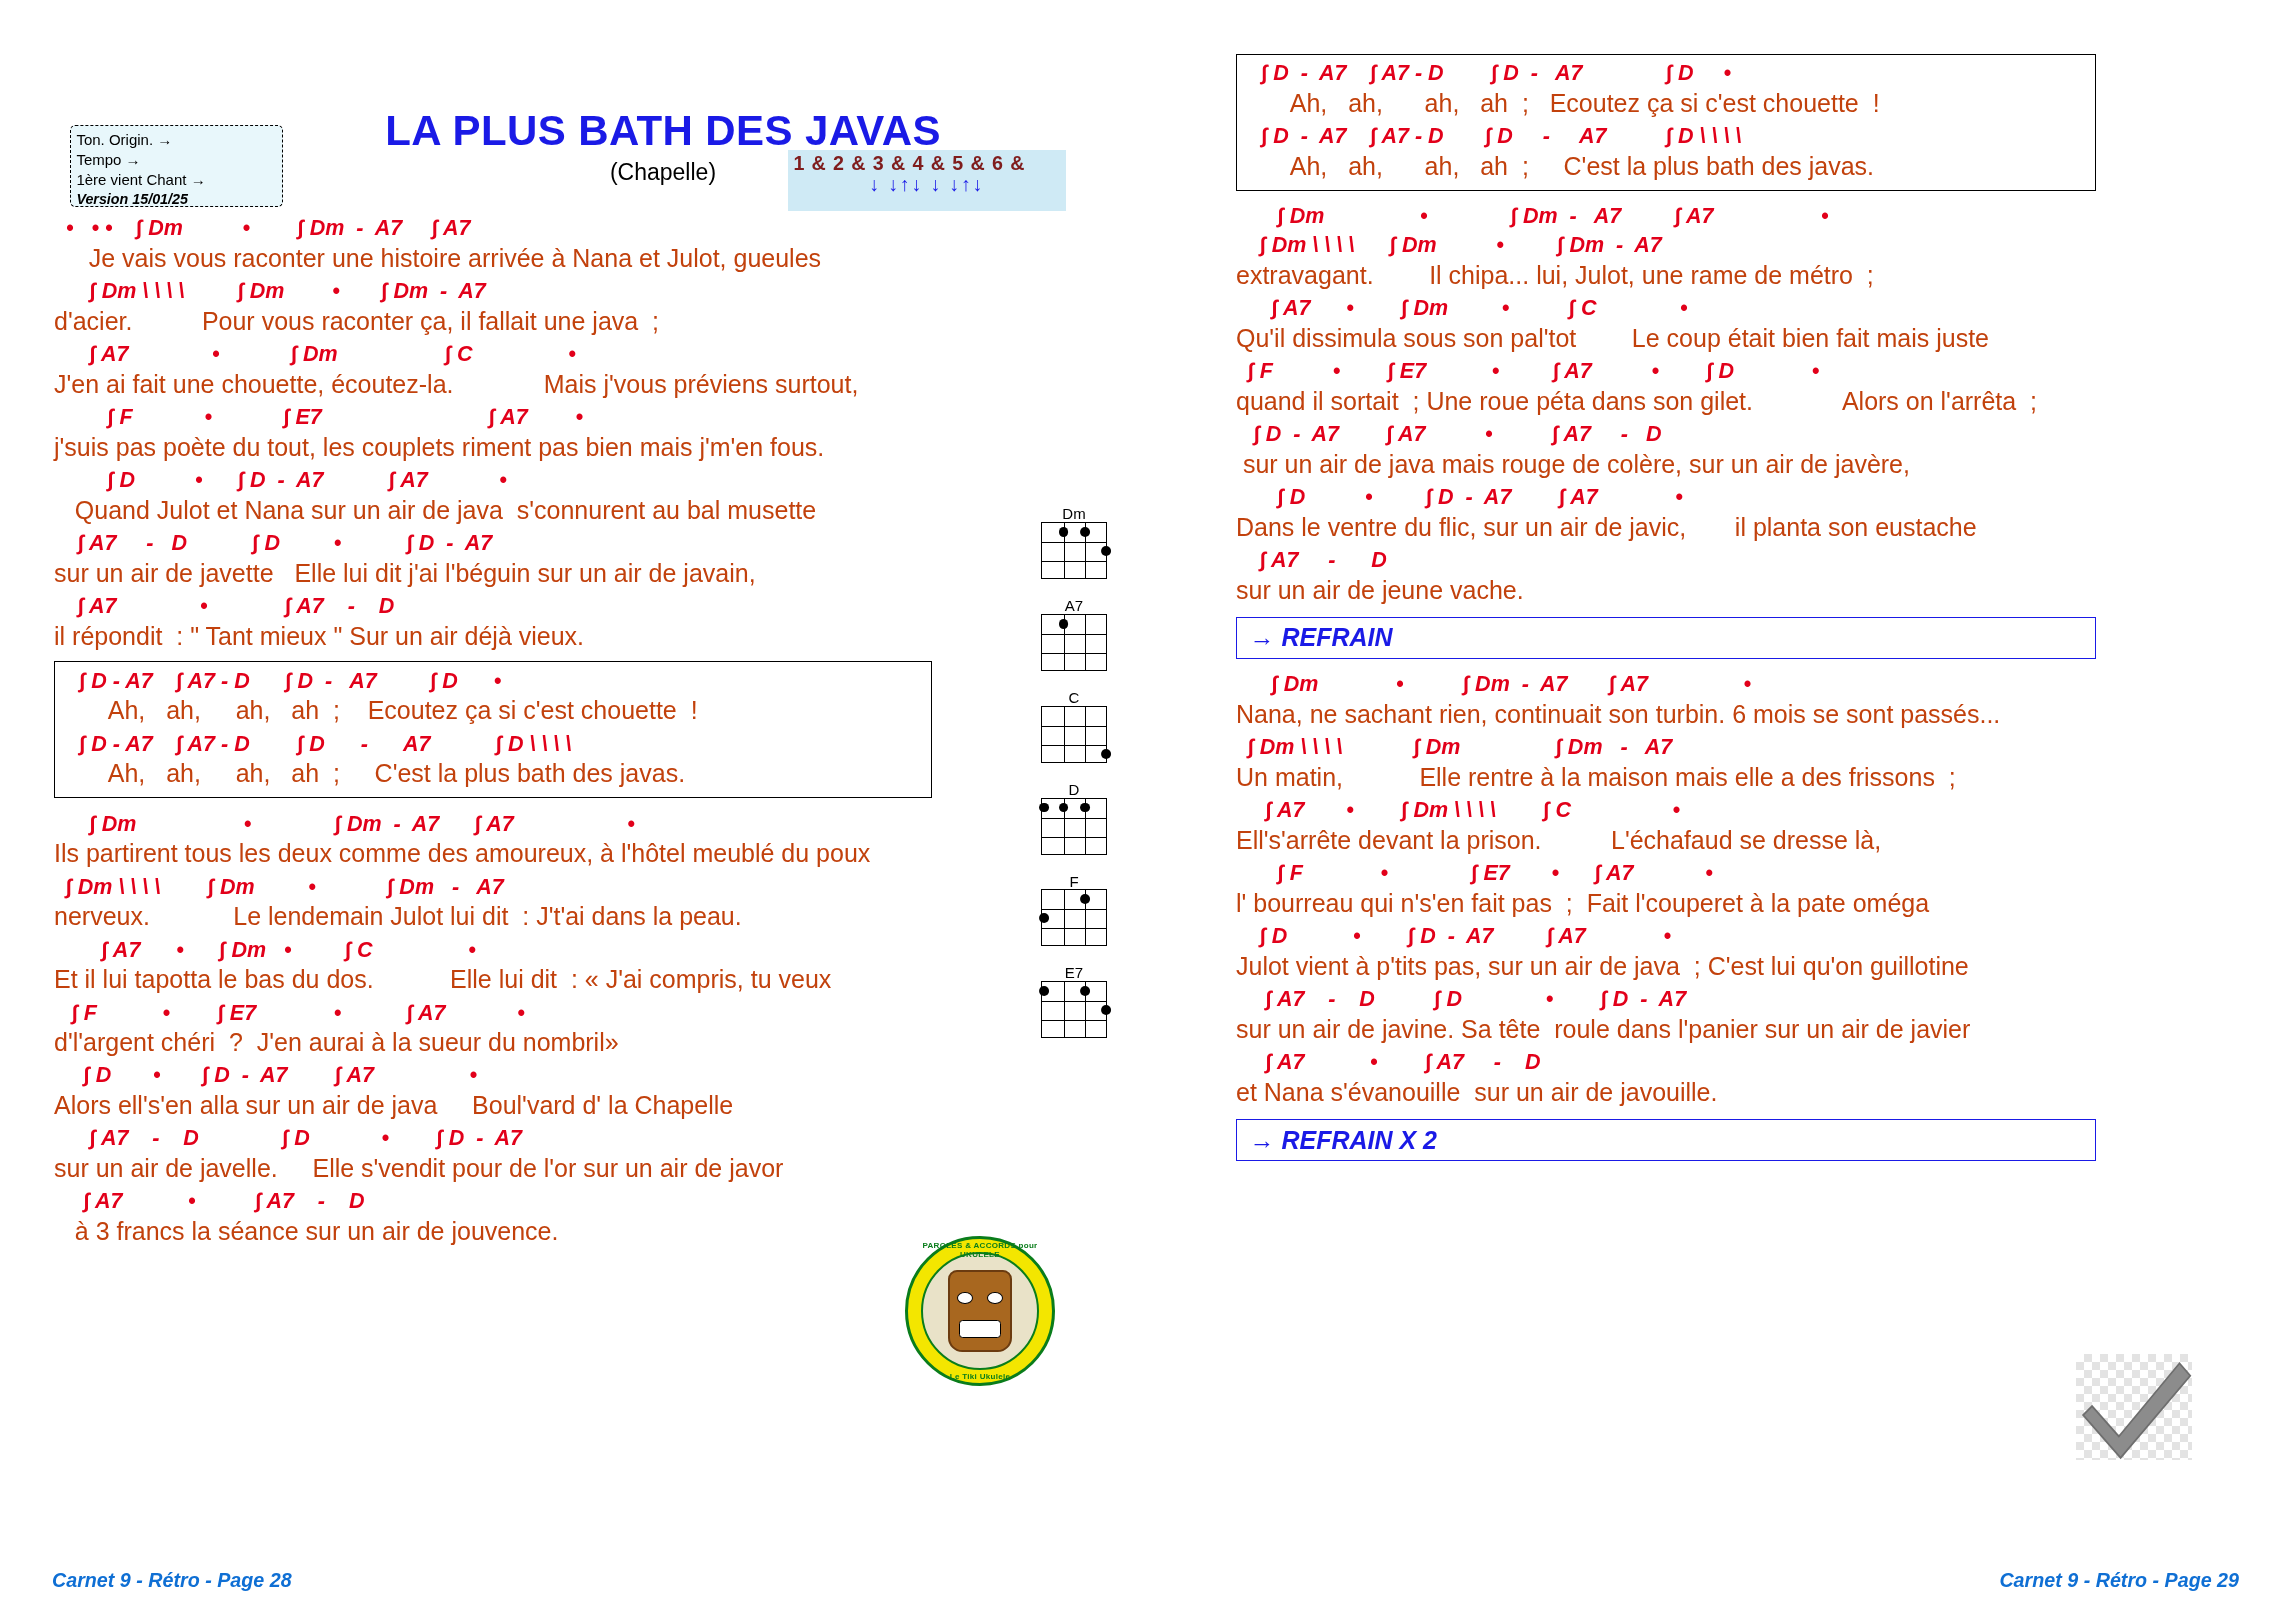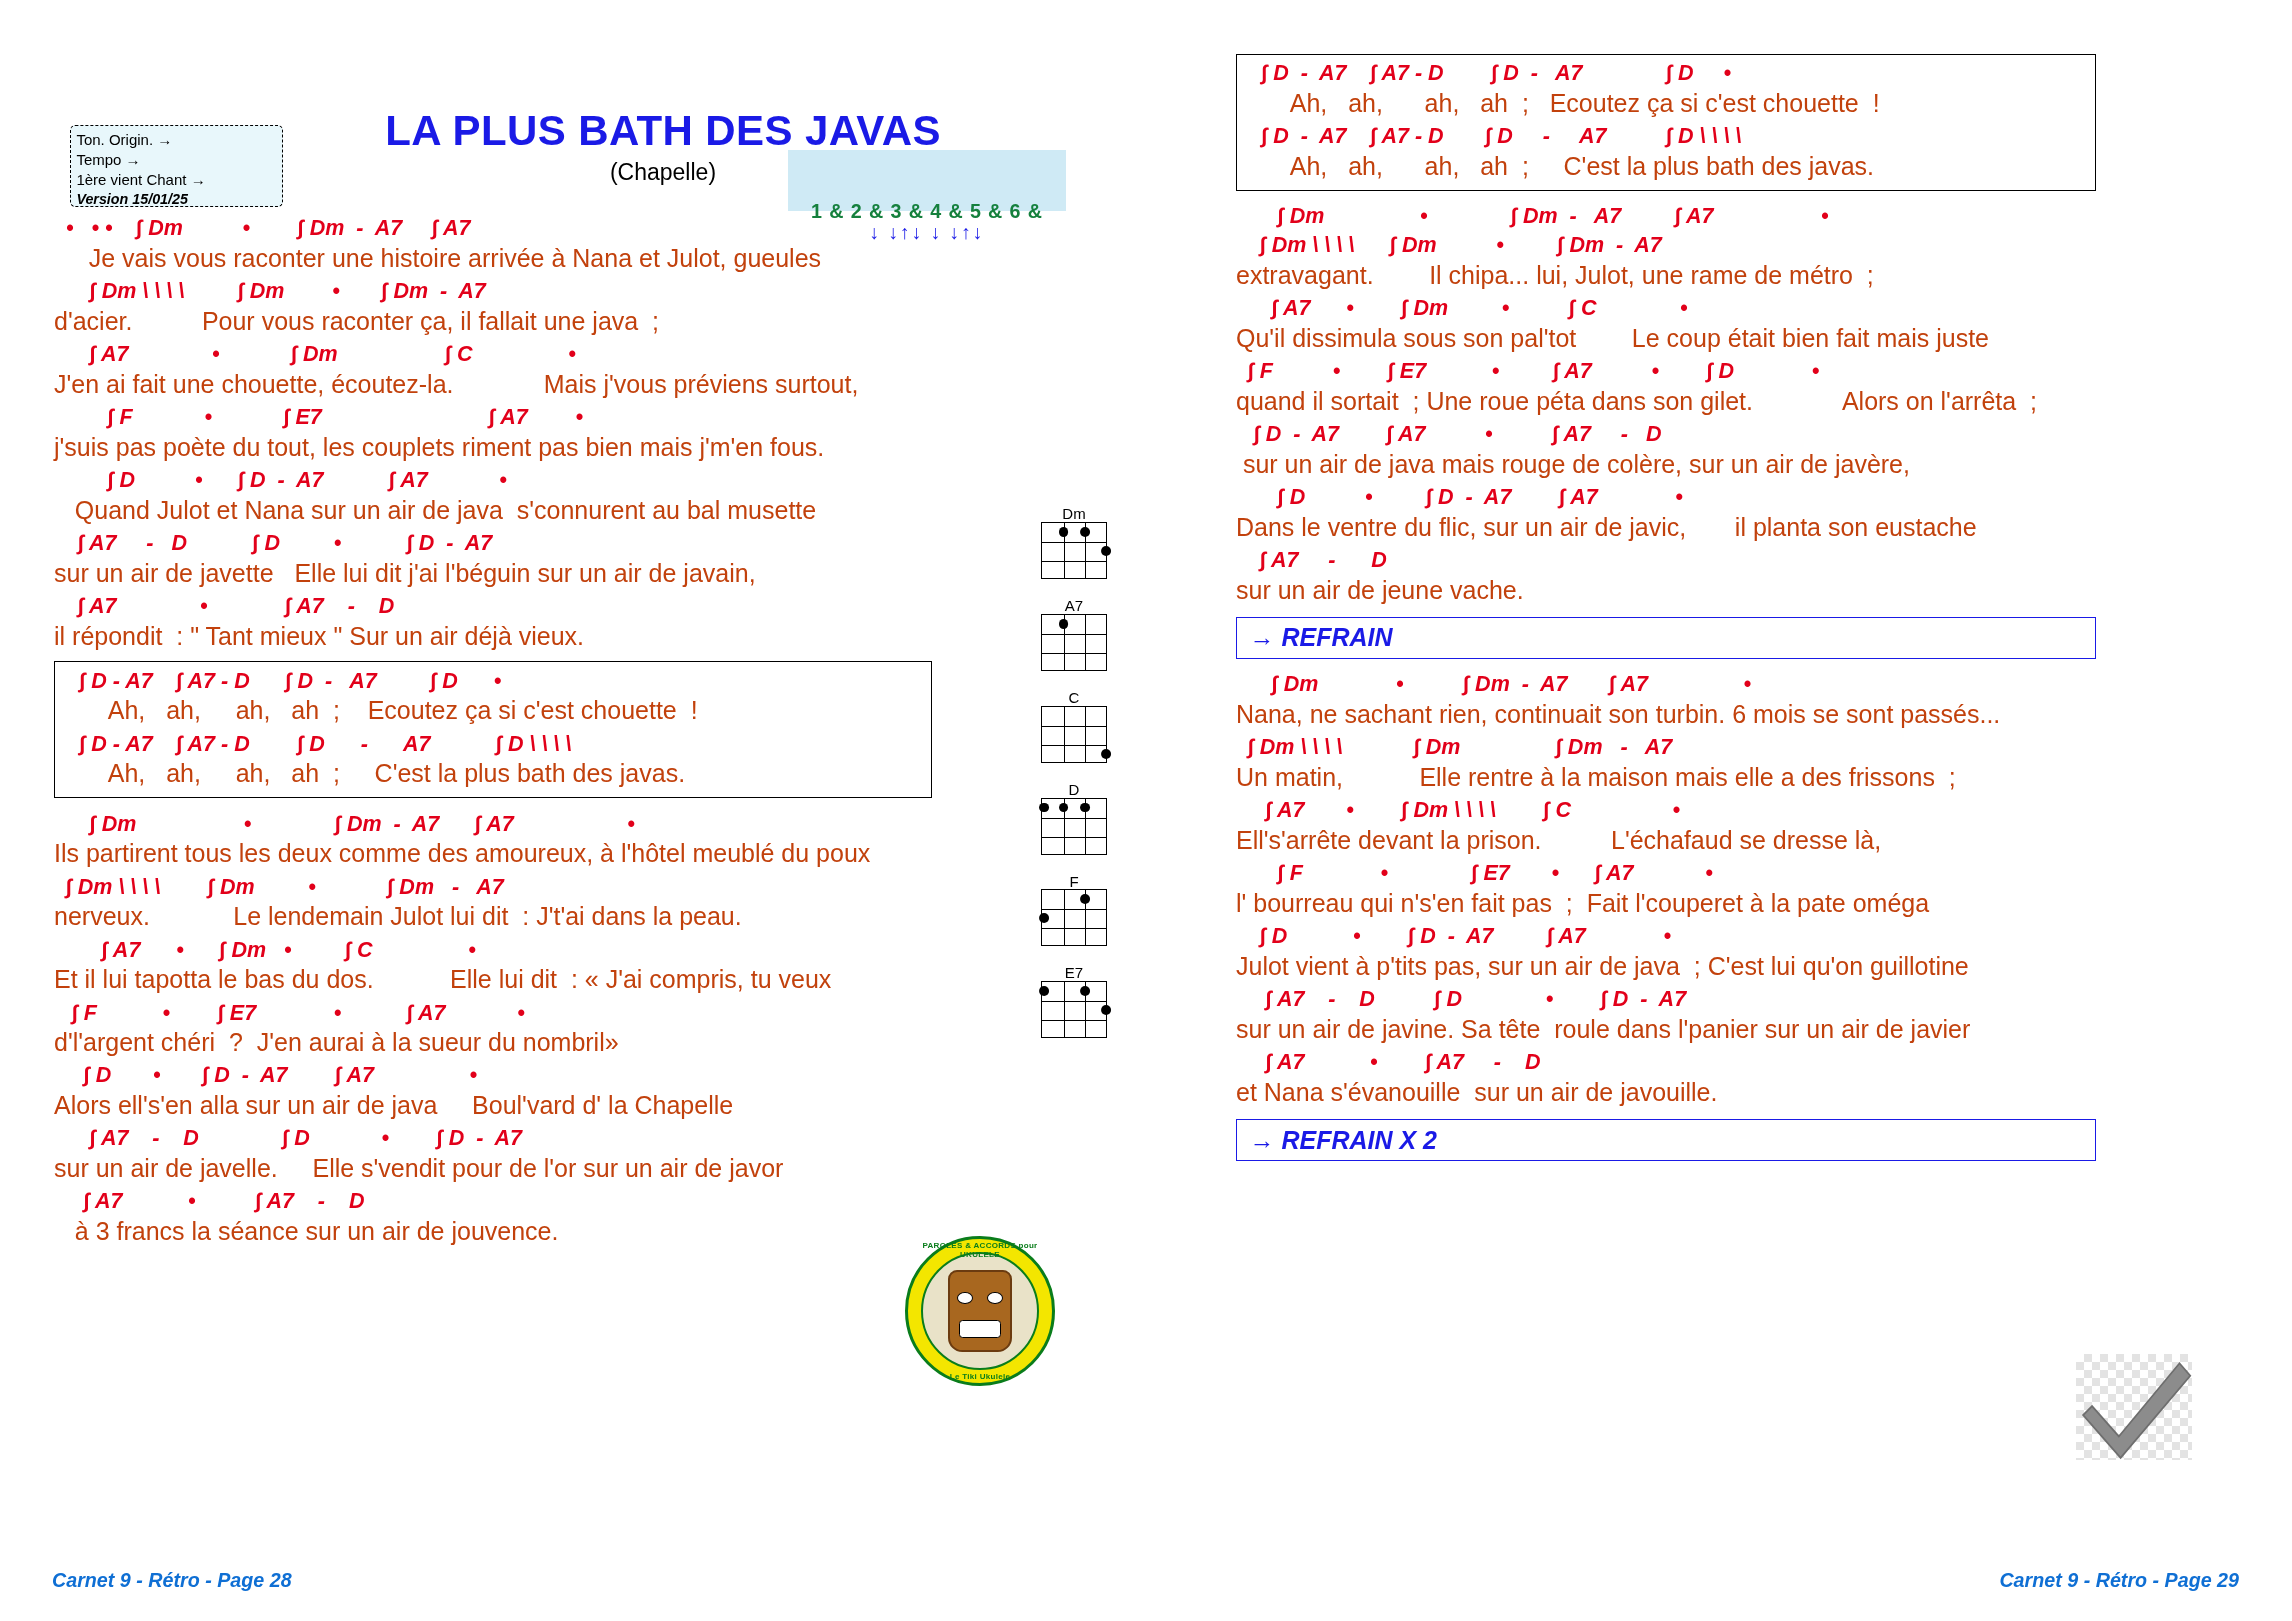--- a/index.html
+++ b/index.html
@@ -78,25 +78,23 @@
     top: 150px;
     width: 278px;
     height: 61px;
     background: #cfeaf5;
     box-sizing: border-box;
     padding: 1.8px 5.4px 0 5.4px;
   }
   .rhythm-nums {
     font-size: 19.7px;
     font-weight: bold;
-    color: #15803d;
-    text-align: center;
+    color: #7f1d1d;
     letter-spacing: 0.9px;
     line-height: 1.15;
-    margin-top: 48px;
   }
   .rhythm-arrows {
     font-size: 19.7px;
     color: #1a1ae6;
     text-align: center;
     letter-spacing: 1.8px;
     line-height: 1.1;
   }
 
   

